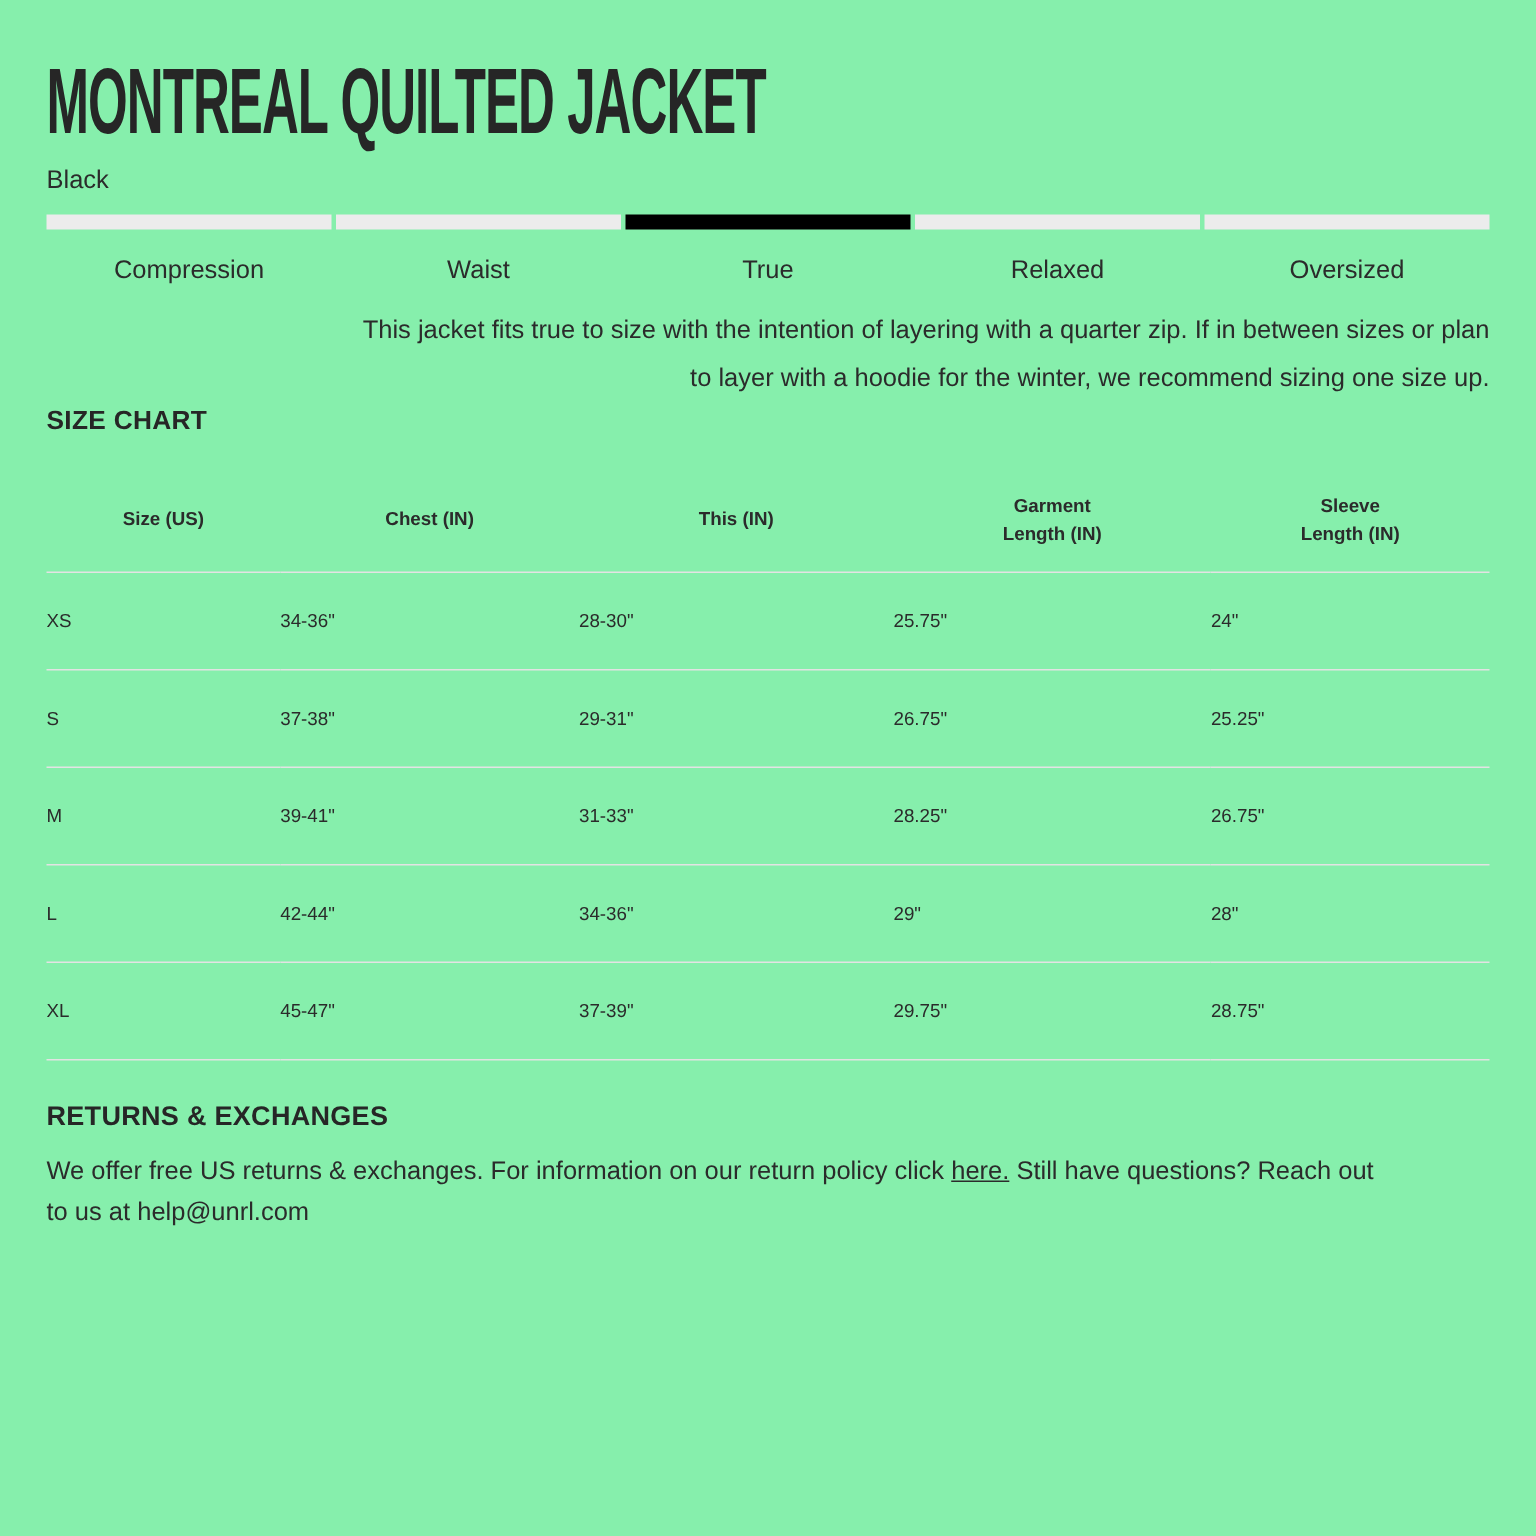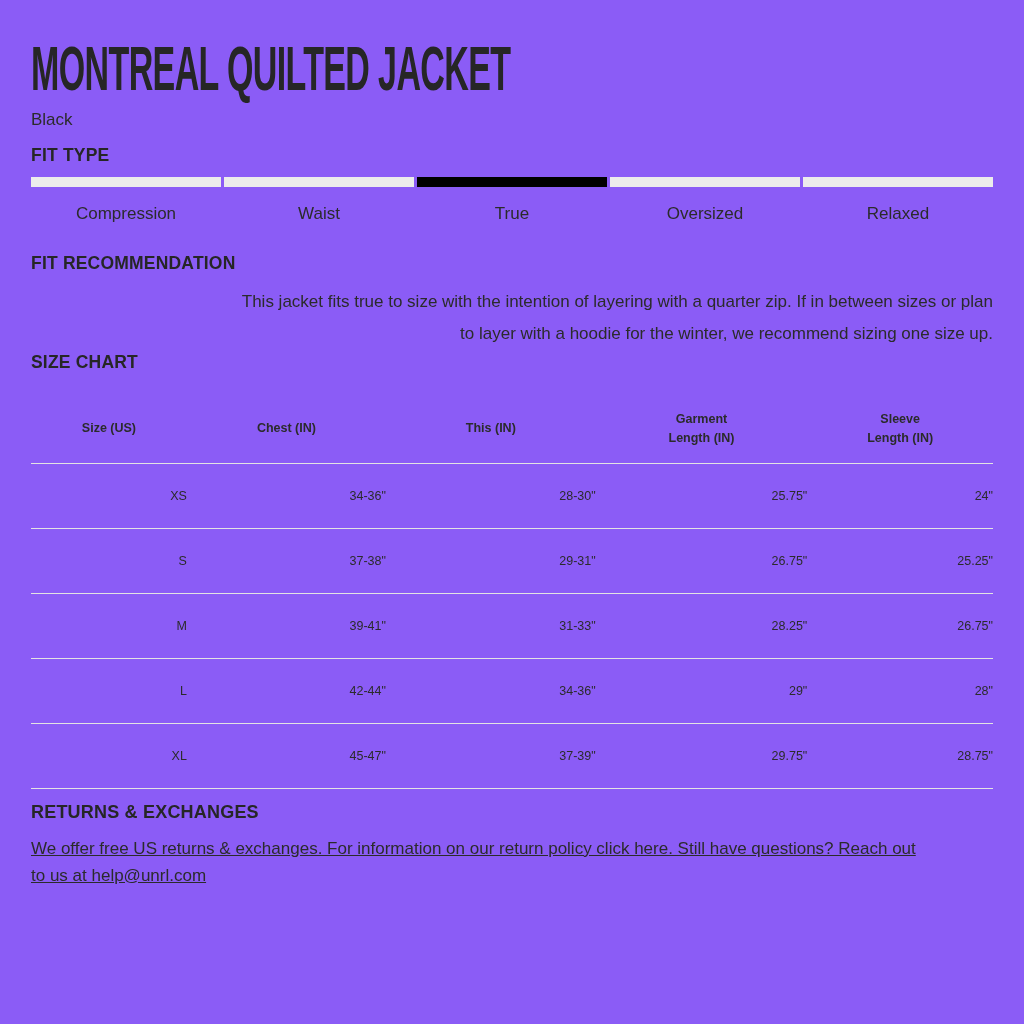--- a/index.html
+++ b/index.html
@@ -2,21 +2,21 @@
 <html><head>
 <meta charset="utf-8">
 <style>
   * { box-sizing: border-box; margin: 0; padding: 0; }
   html, body { width: 1024px; background: #ffffff; }
   body {
     font-family: "Liberation Sans", sans-serif;
     color: #2b2b2b;
     -webkit-font-smoothing: antialiased;
   }
-  .page { width: 1024px; height: 1024px; padding: 0 31px; overflow: hidden; background: #8b5cf6; }
+  .page { width: 1024px; height: 1024px; padding: 0 31px; overflow: hidden; background: #86efac; }
 
   
   .title { margin-top: 37px; height: 59px; overflow: visible; }
   .title-inner {
     display: inline-block;
     font-size: 54px;
     line-height: 54px;
     font-weight: bold;
     letter-spacing: -1px;
     white-space: nowrap;
@@ -68,67 +68,65 @@
     text-align: center;
     vertical-align: middle;
     white-space: pre-line;
     line-height: 19px;
     color: #2b2b2b;
     border-bottom: 1px solid #e3e3e3;
   }
   .size-table td {
     height: 65px;
     font-size: 12.5px;
-    text-align: right;
+    text-align: left;
     vertical-align: middle;
     color: #2b2b2b;
     border-bottom: 1px solid #e3e3e3;
   }
 
-  .returns-heading { margin-top: 14px; font-size: 18px; }
-  .returns-text { margin-top: 14px; line-height: 27px; text-decoration: underline; }
+  .returns-heading { margin-top: 28px; font-size: 18px; }
+  .returns-text { margin-top: 14px; line-height: 27px; }
   .returns-text a { color: inherit; text-decoration: underline; cursor: pointer; }
 </style>
 </head>
 <body>
 
 <div class="page">
 
   <h1 class="title">
     <span class="title-inner">MONTREAL QUILTED JACKET</span>
   </h1>
 
   <div class="color-name">Black</div>
 
-  <div class="section-heading fit-type-heading">FIT TYPE</div>
 
   <div class="fit-options" id="fit-options">
       <div class="fit-option">
         <div class="fit-bar" style="background: rgb(236, 236, 236);"></div>
         <div class="fit-label">Compression</div>
       </div>
       <div class="fit-option">
         <div class="fit-bar" style="background: rgb(236, 236, 236);"></div>
         <div class="fit-label">Waist</div>
       </div>
       <div class="fit-option">
         <div class="fit-bar active" style="background: rgb(0, 0, 0);"></div>
         <div class="fit-label">True</div>
       </div>
       <div class="fit-option">
         <div class="fit-bar" style="background: rgb(236, 236, 236);"></div>
-        <div class="fit-label">Oversized</div>
+        <div class="fit-label">Relaxed</div>
       </div>
       <div class="fit-option">
         <div class="fit-bar" style="background: rgb(236, 236, 236);"></div>
-        <div class="fit-label">Relaxed</div>
+        <div class="fit-label">Oversized</div>
       </div>
     </div>
 
-  <div class="section-heading fit-rec-heading">FIT RECOMMENDATION</div>
 
   <p class="body-text fit-rec-text">This jacket fits true to size with the intention of layering with a quarter zip. If in between sizes or plan
 to layer with a hoodie for the winter, we recommend sizing one size up.</p>
 
   <div class="section-heading size-chart-heading">SIZE CHART</div>
 
   <table class="size-table">
     <colgroup>
       <col style="width:16.2%">
       <col style="width:20.7%">

